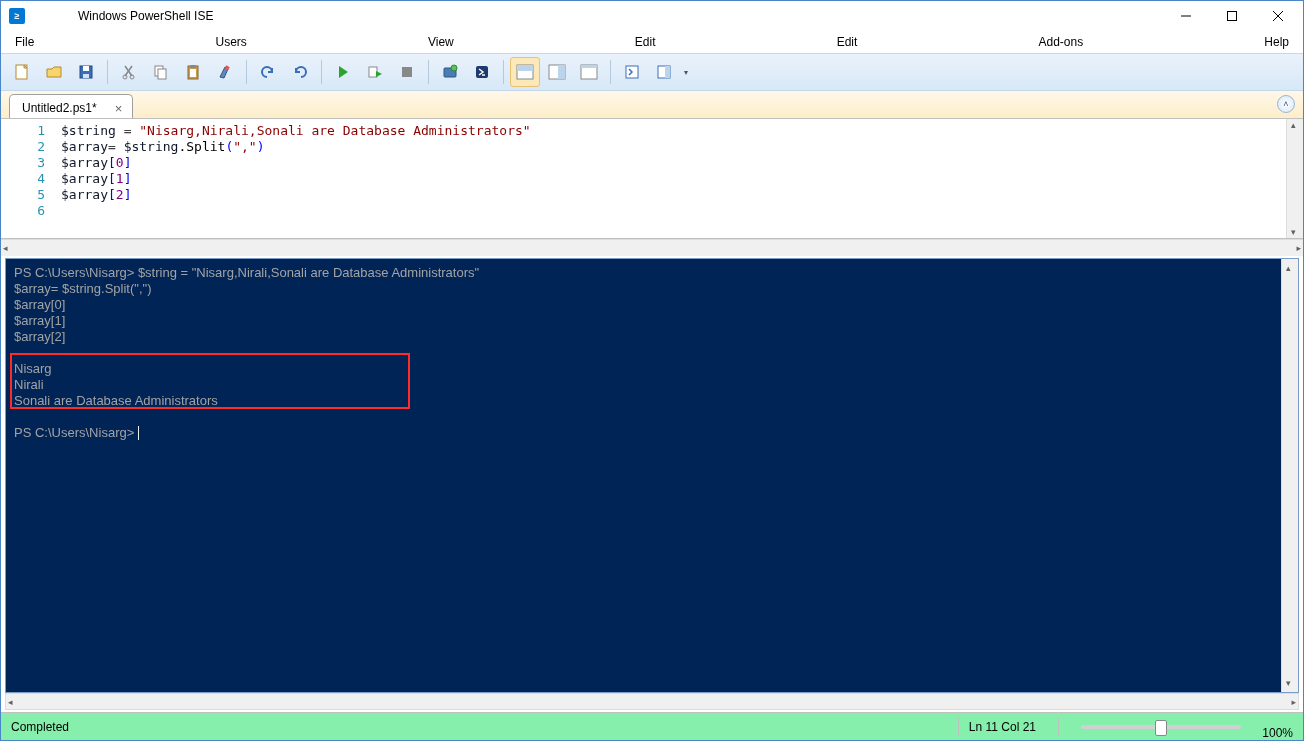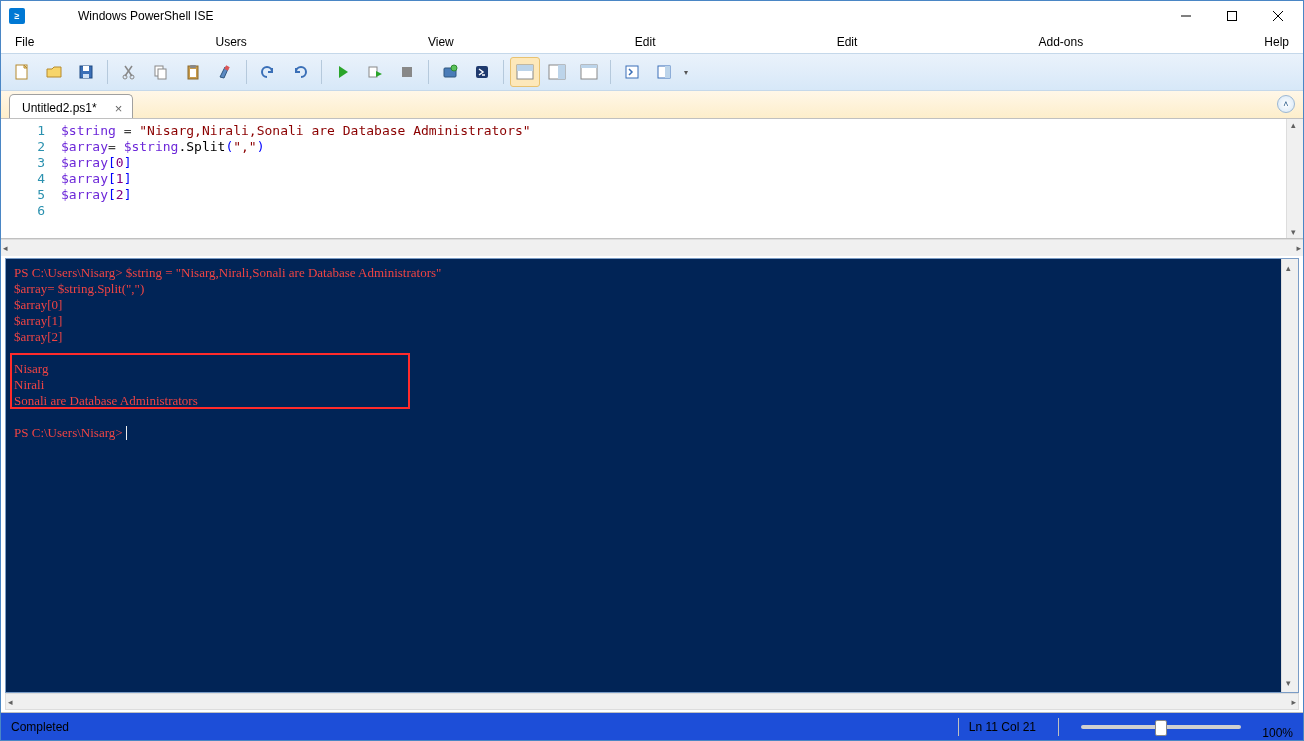--- a/index.html
+++ b/index.html
@@ -17,37 +17,37 @@
 .toolbar .tb-dd { width: 10px; display: flex; align-items: center; justify-content: center; font-size: 8px; color: #555; }
 .tabbar { height: 28px; background: linear-gradient(#fff7e8, #fdeecb); border-bottom: 1px solid #c0c0c0; display: flex; align-items: flex-end; padding: 0 8px; position: relative; }
 .tab { height: 24px; background: #fff; border: 1px solid #a0a0a0; border-bottom: none; border-radius: 5px 5px 0 0; padding: 3px 8px 0 12px; display: flex; align-items: center; font-size: 12px; gap: 16px; position: relative; z-index: 2; }
 .tab .close-x { font-size: 13px; color: #666; cursor: default; line-height: 1; padding: 0 2px; }
 .tabbar .collapse-btn { position: absolute; right: 8px; top: 4px; width: 18px; height: 18px; border-radius: 50%; background: radial-gradient(#fff, #d4e6f6); border: 1px solid #9bb7d4; display: flex; align-items: center; justify-content: center; font-size: 9px; color: #2b5c8a; }
 .editor-wrap { height: 120px; display: flex; background: #fff; position: relative; border-bottom: 1px solid #c0c0c0; }
 .editor { flex: 1; display: flex; font-family: "Lucida Console", Consolas, monospace; font-size: 13px; line-height: 16px; overflow: hidden; }
 .gutter { width: 56px; text-align: right; color: #2b91af; padding: 4px 12px 0 0; user-select: none; }
 .gutter div { height: 16px; }
 .code { flex: 1; padding: 4px 0 0 4px; white-space: pre; color: #000; }
-.tok-var { color: #6d28d9; }
+.tok-var { color: #0f172a; }
 .tok-op { color: #404040; }
 .tok-str { color: #8b0000; }
 .tok-num { color: #800080; }
 .tok-brk { color: #0000ff; }
 .editor-wrap .vscroll { width: 17px; background: #f0f0f0; border-left: 1px solid #ddd; position: relative; }
 .editor-wrap .vscroll::before { content: '▴'; position: absolute; top: 1px; left: 4px; font-size: 9px; color: #606060; }
 .editor-wrap .vscroll::after { content: '▾'; position: absolute; bottom: 1px; left: 4px; font-size: 9px; color: #606060; }
 .hscroll { height: 17px; background: #f0f0f0; border-top: 1px solid #ddd; display: flex; justify-content: space-between; padding: 0 2px; align-items: center; font-size: 9px; color: #606060; }
-.console-wrap { flex: 1; display: flex; background: #012456; color: #ef4444; font-family: Liberation Serif, serif; font-size: 13px; line-height: 16px; border: 1px solid #7a9cc6; margin: 2px 4px 0 4px; position: relative; overflow: hidden; }
+.console-wrap { flex: 1; display: flex; background: #012456; color: #a3a3a3; font-family: Liberation Sans, sans-serif; font-size: 13px; line-height: 16px; border: 1px solid #7a9cc6; margin: 2px 4px 0 4px; position: relative; overflow: hidden; }
 .console { flex: 1; padding: 6px 8px; white-space: pre; overflow: hidden; position: relative; }
 .console .highlight-box { position: absolute; border: 2px solid #ff2b2b; left: 4px; top: 94px; width: 400px; height: 56px; pointer-events: none; }
 .console-wrap .vscroll2 { width: 17px; background: #f0f0f0; border-left: 1px solid #ddd; position: relative; }
 .console-wrap .vscroll2::before { content: '▴'; position: absolute; top: 1px; left: 4px; font-size: 9px; color: #606060; }
 .console-wrap .vscroll2::after { content: '▾'; position: absolute; bottom: 1px; left: 4px; font-size: 9px; color: #606060; }
 .hscroll2 { height: 17px; background: #f0f0f0; margin: 0 4px 2px 4px; border: 1px solid #ddd; display: flex; justify-content: space-between; padding: 0 2px; align-items: center; font-size: 9px; color: #606060; }
-.statusbar { height: 28px; background: #1d4ed8; border-top: 1px solid #c0c0c0; display: flex; align-items: center; padding: 0 10px; font-size: 12px; }
+.statusbar { height: 28px; background: #86efac; border-top: 1px solid #c0c0c0; display: flex; align-items: center; padding: 0 10px; font-size: 12px; }
 .statusbar .status-text { flex: 1; color: #000; }
 .statusbar .sep { width: 1px; height: 18px; background: #c0c0c0; margin: 0 10px; }
 .statusbar .pos { color: #000; padding-right: 12px; }
 .statusbar .zoom-slider { width: 160px; height: 4px; background: #d0d0d0; border-radius: 2px; margin: 0 12px; position: relative; }
 .statusbar .zoom-slider::after { content: ''; position: absolute; left: 50%; top: -5px; width: 10px; height: 14px; background: #fff; border: 1px solid #888; border-radius: 2px; transform: translateX(-50%); }
 .statusbar .zoom-pct { min-width: 40px; text-align: right; margin-top: 13px; }
 svg { display: block; }
 .cursor { display: inline-block; width: 1px; height: 14px; background: #eee; vertical-align: text-bottom; }
 </style>
 </head>

